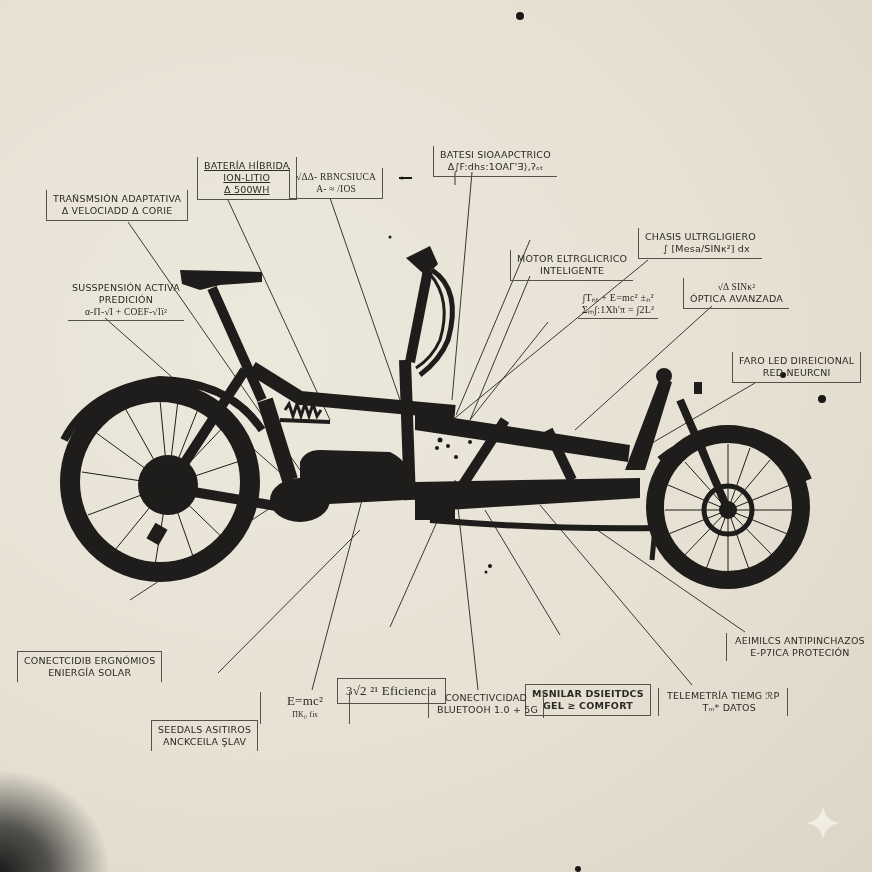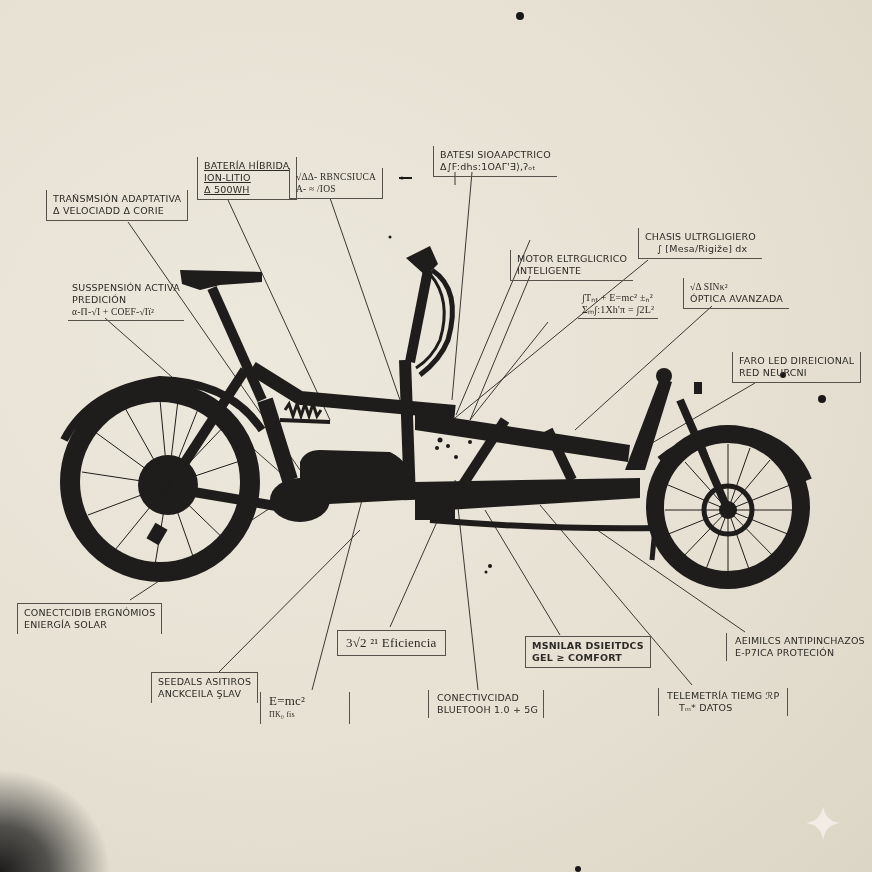--- a/index.html
+++ b/index.html
@@ -1,22 +1,22 @@
 <!DOCTYPE html>
 <html><head>
   <meta charset="utf-8">
   <style>
     html, body { margin:0; padding:0; }
     body { width:872px; height:872px; overflow:hidden; background:#e8e3d6; font-family:"DejaVu Sans", sans-serif; }
     #stage { position:relative; width:872px; height:872px; background:
       radial-gradient(ellipse at 30% 40%, #ece8dc 0%, #e6e1d3 55%, #dcd6c6 100%); }
     svg { position:absolute; left:0; top:0; }
     .lbl { position:absolute; font-size:9.5px; line-height:12px; color:#2c2a26; letter-spacing:0.2px; white-space:nowrap; text-transform:uppercase; }
-    .lbl span { display:block; }
-    .box { border:1px solid #55524c; padding:3px 6px; }
+    .lbl span { display:block;text-align:center; }
+    .box { border:1px solid #55524c; padding:3px 6px;margin-top:48px; }
     .bl { border-left:1px solid #55524c; border-bottom:1px solid #55524c; padding:3px 6px; }
     .bracket { border-left:1px solid #55524c; border-right:1px solid #55524c; padding:2px 8px; }
     .ul { border-bottom:1px solid #55524c; padding:2px 4px;margin-left:48px; }
     .math { font-family:Liberation Serif, serif; text-transform:none; }
     .sparkle { position:absolute; left:806px; top:806px; width:34px; height:34px; }
   </style>
 </head>
 <body>
 
 <div id="stage">
@@ -201,21 +201,21 @@
     <span>INTELIGENTE</span>
   </div>
 
   <div class="lbl ul math" style="left:530px;top:290px;font-size:10px;text-transform:none;">
     <span>∫Tₙₜ + E=mc² ±ₙ²</span>
     <span>Σₘ∫:1Xh'π = ∫2L²</span>
   </div>
 
   <div class="lbl bl" style="left:638px;top:228px;">
     <span>CHASIS ULTRGLIGIERO</span>
-    <span style="text-transform:none;padding-left:12px;">∫ [Mesa/Rigiže] dx</span>
+    <span style="text-transform:none;padding-left:12px;">∫ [Mesa/SIΝκ²] dx</span>
   </div>
 
   <div class="lbl bl" style="left:683px;top:278px;">
     <span class="math">√Δ SIΝκ²</span>
     <span>ÓPTICA AVANZADA</span>
   </div>
 
   <div class="lbl ul" style="left:20px;top:280px;">
     <span>SUSSPENSIÓN ACTIVA</span>
     <span>PREDICIÓN</span>

